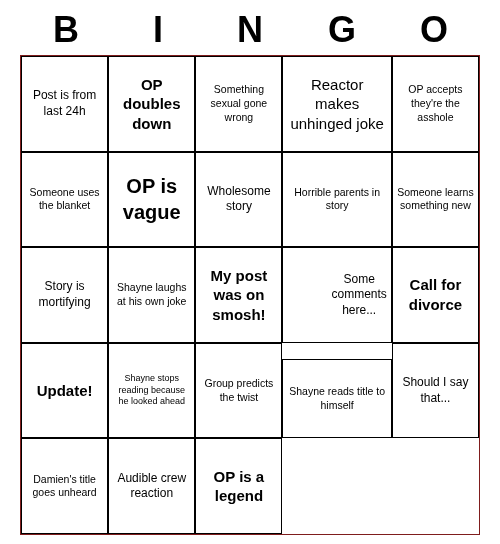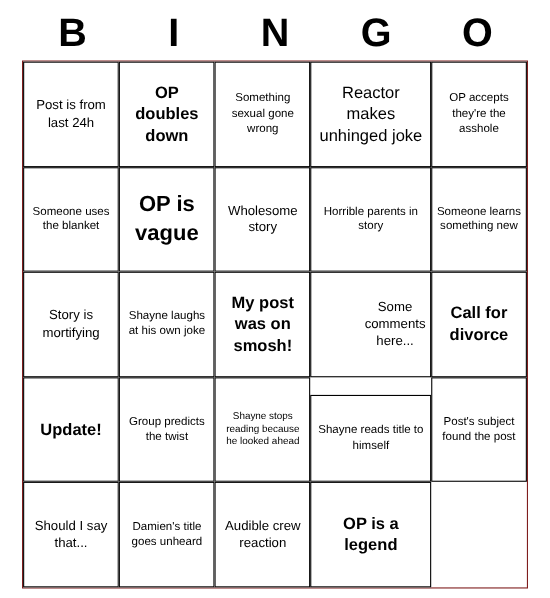--- a/index.html
+++ b/index.html
@@ -69,21 +69,20 @@
     <div class="bingo-cell" style="font-size: 20px; font-weight: bold;">OP is vague</div>
     <div class="bingo-cell" style="font-size: 12px; font-weight: normal;">Wholesome story</div>
     <div class="bingo-cell" style="font-size: 10.5px; font-weight: normal;">Horrible parents in story</div>
     <div class="bingo-cell" style="font-size: 10.5px; font-weight: normal;">Someone learns something new</div>
     <div class="bingo-cell" style="font-size: 12px; font-weight: normal;">Story is mortifying</div>
     <div class="bingo-cell" style="font-size: 10.5px; font-weight: normal;">Shayne laughs at his own joke</div>
     <div class="bingo-cell" style="font-size: 15px; font-weight: bold;">My post was on smosh!</div>
     <div class="bingo-cell" style="font-size: 12px; font-weight: normal; padding-left: 48px;">Some comments here...</div>
     <div class="bingo-cell" style="font-size: 15px; font-weight: bold;">Call for divorce</div>
     <div class="bingo-cell" style="font-size: 15px; font-weight: bold;">Update!</div>
+    <div class="bingo-cell" style="font-size: 9px; font-weight: normal;">Shayne stops reading because he looked ahead</div>
     <div class="bingo-cell" style="font-size: 10.5px; font-weight: normal;">Group predicts the twist</div>
-    <div class="bingo-cell" style="font-size: 9px; font-weight: normal;">Shayne stops reading because he looked ahead</div>
     <div class="bingo-cell" style="font-size: 10.5px; font-weight: normal; margin-top: 16px;">Shayne reads title to himself</div>
-    <div class="bingo-cell" style="font-size: 10.5px; font-weight: normal;">Post's subject found the post</div>
     <div class="bingo-cell" style="font-size: 12px; font-weight: normal;">Should I say that...</div>
     <div class="bingo-cell" style="font-size: 10.5px; font-weight: normal;">Damien's title goes unheard</div>
     <div class="bingo-cell" style="font-size: 12px; font-weight: normal;">Audible crew reaction</div>
     <div class="bingo-cell" style="font-size: 15px; font-weight: bold;">OP is a legend</div>
   </div>
 
 </body></html>

